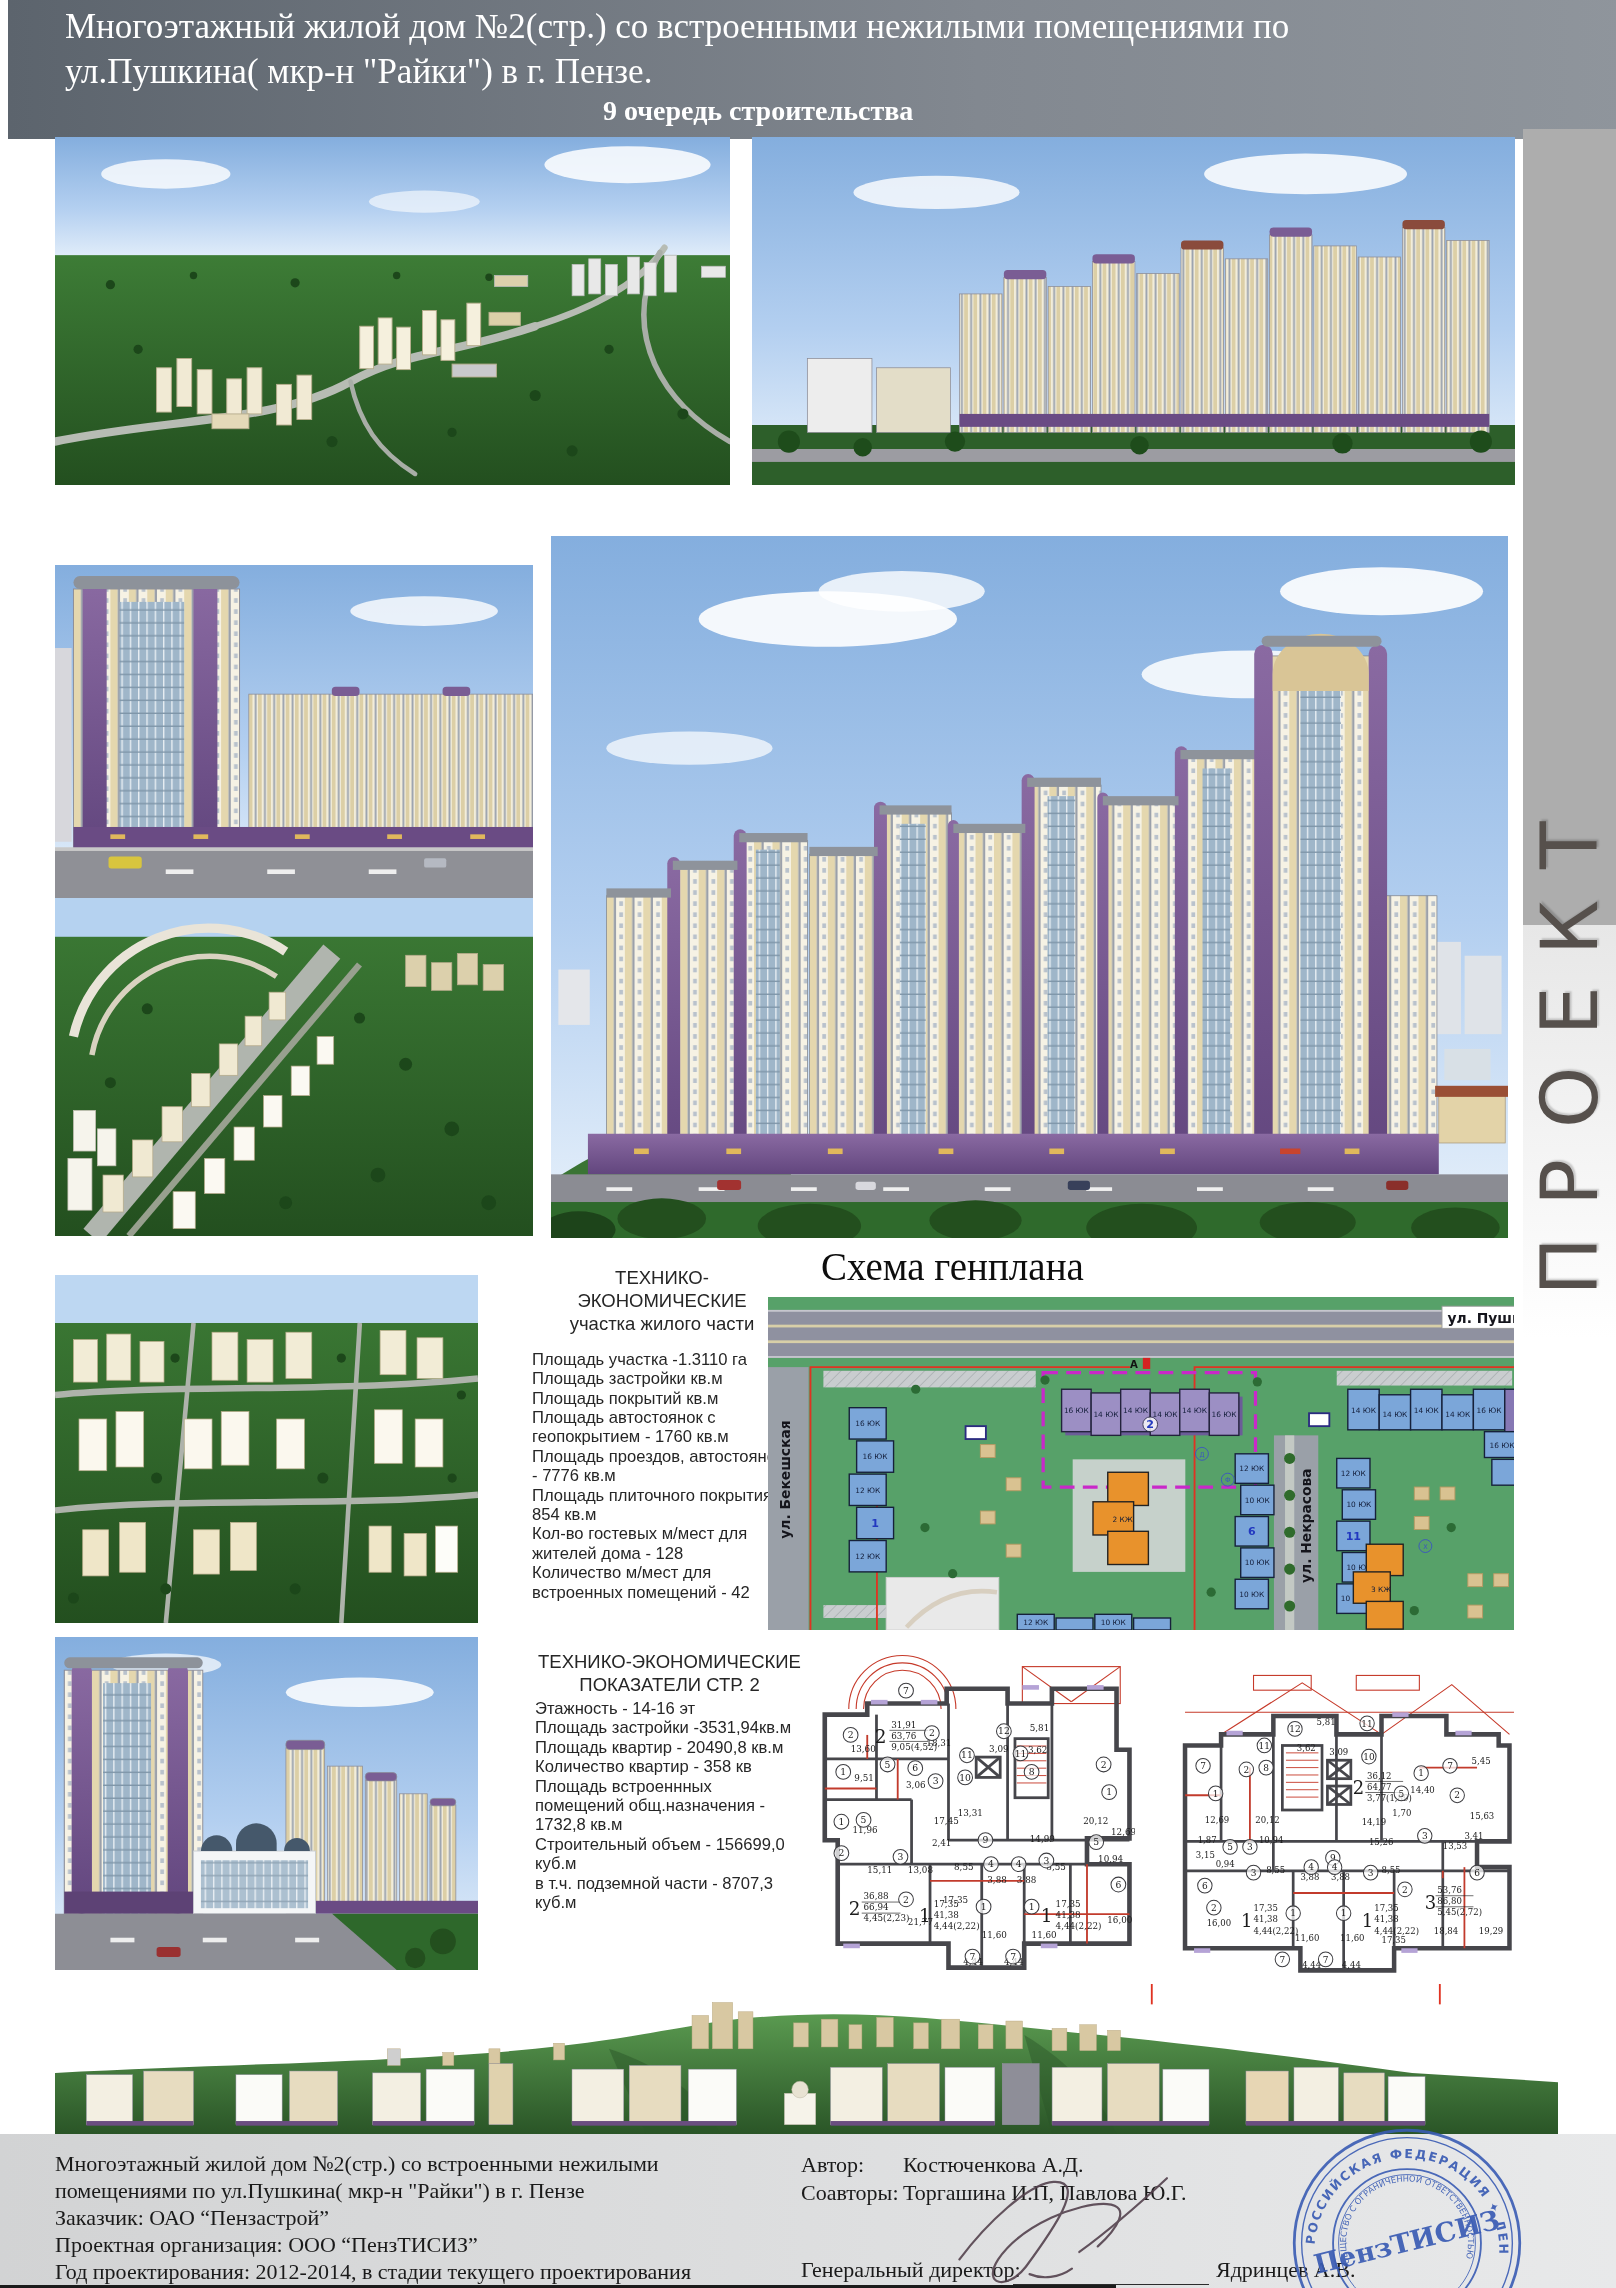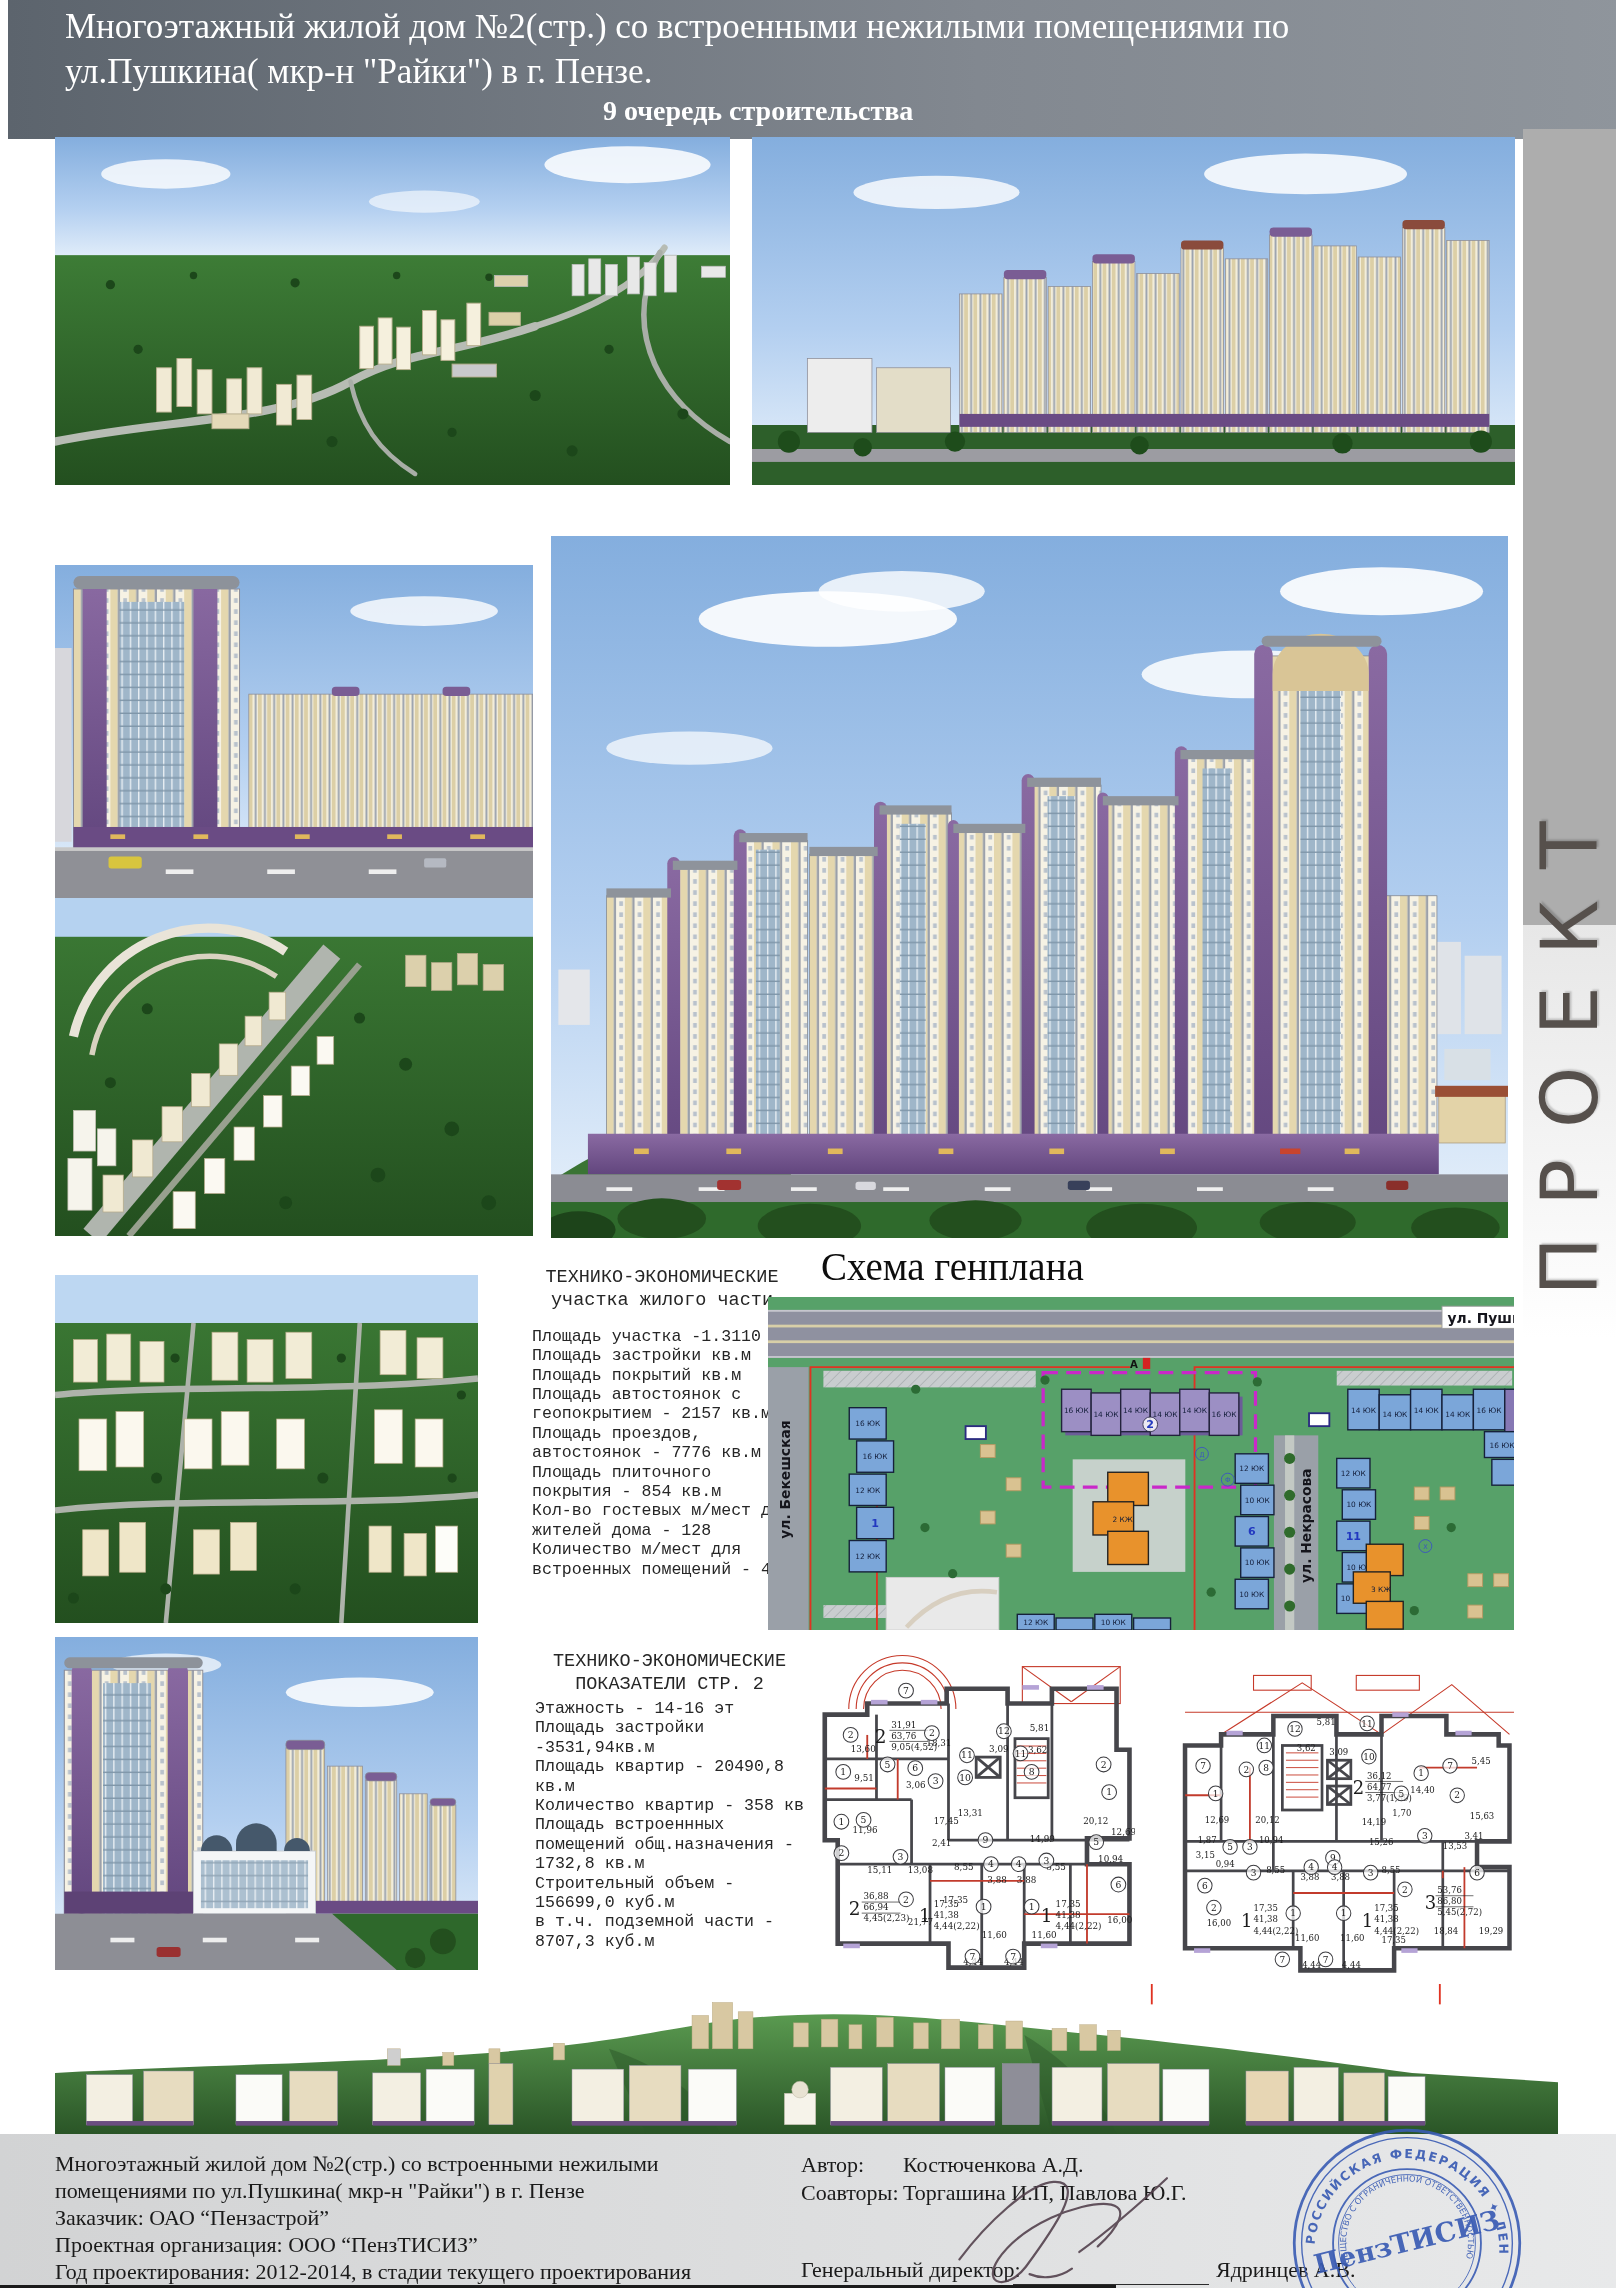--- a/index.html
+++ b/index.html
@@ -4,21 +4,21 @@
 <style>
   html,body{margin:0;padding:0}
   body{width:1617px;height:2289px;position:relative;overflow:hidden;background:#fff;
        font-family:"Liberation Serif",serif;color:#111}
   .abs{position:absolute}
   .panel{position:absolute;overflow:hidden}
   svg{display:block}
   
   .hdr-line{position:absolute;color:#fff;white-space:nowrap}
   
-  .tep{position:absolute;font-family:Liberation Mono, monospace;color:#262626}
+  .tep{position:absolute;font-family:Liberation Sans, sans-serif;color:#262626}
   .tep .t{font-size:18.5px;text-align:center;line-height:23px}
   .tep .b{margin-top:14.8px;font-size:16.6px;line-height:19.4px}
   .tep .b div{margin:0}
   
   .ft{position:absolute;font-size:22px;color:#1a1a1a;white-space:nowrap}
   
   .pl text{font-family:"DejaVu Serif",serif;fill:#1c1c1c}
   .ar{font-size:9.5px}
   .cn circle{fill:rgba(255,255,255,.75);stroke:#3c3c40;stroke-width:1.1}
   .cn text{font-size:10px;text-anchor:middle;fill:#1a1a1a}
@@ -440,21 +440,21 @@
 
 <div class="tep" style="left:532px;top:1266px;width:260px">
   <div class="t">
     <div>ТЕХНИКО-ЭКОНОМИЧЕСКИЕ</div>
     <div>участка жилого части</div>
   </div>
   <div class="b">
     <div>Площадь участка -1.3110 га</div>
     <div>Площадь застройки  кв.м</div>
     <div>Площадь  покрытий кв.м</div>
-    <div>Площадь автостоянок с геопокрытием - 2157 кв.м</div>
+    <div>Площадь автостоянок с геопокрытием - 1760 кв.м</div>
     <div>Площадь проездов, автостоянок - 7776 кв.м</div>
     <div>Площадь плиточного покрытия - 854 кв.м</div>
     <div>Кол-во гостевых м/мест для жителей дома - 128</div>
     <div>Количество м/мест для встроенных помещений - 42</div>
   </div>
 </div>
 
 <div class="panel gp" style="left:768px;top:1297px;width:746px;height:333px">
   <svg width="746" height="333" viewBox="0 0 808 361" preserveAspectRatio="none">
     <rect width="808" height="361" fill="#57a169"></rect>

